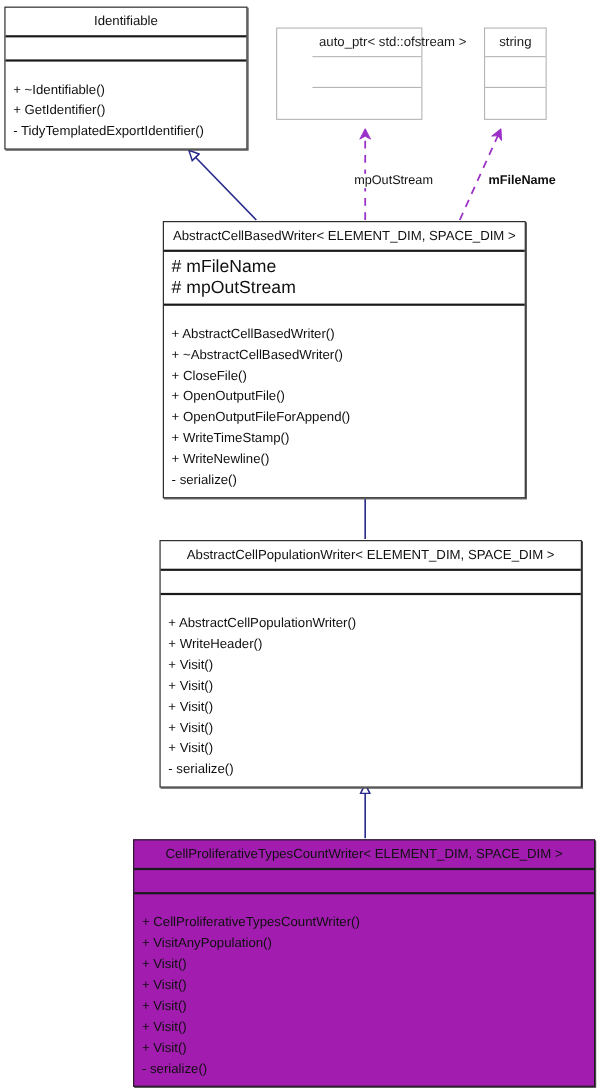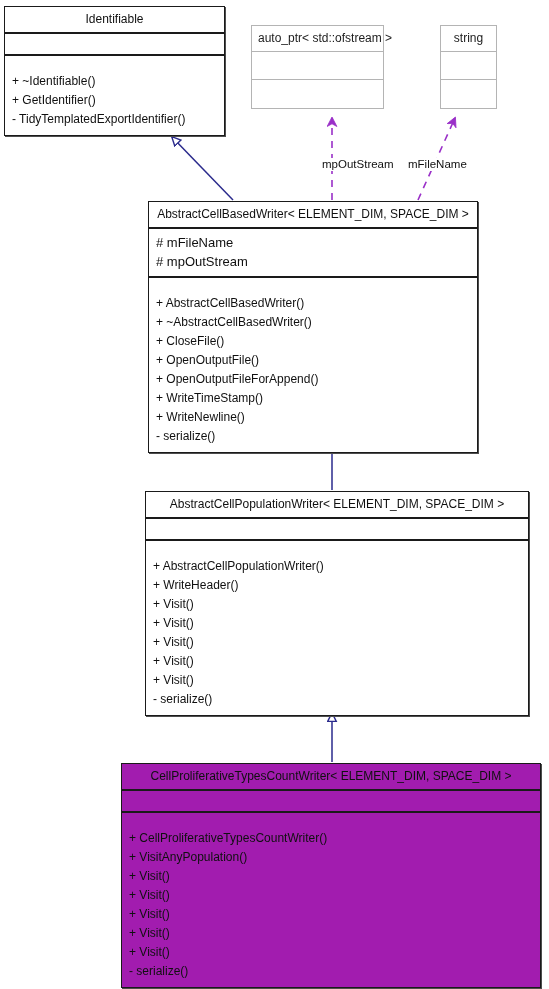--- a/index.html
+++ b/index.html
@@ -51,21 +51,21 @@
   }
   .light .uml-title {
     border-bottom: 1px solid #b4b4b4;
     color: #1c1c1c;
   }
 
   .uml-attrs {
     box-sizing: border-box;
     border-bottom: 2px solid #1a1a1a;
     padding: 4px 7px 5px 7px;
-    font-size: 13px;
+    font-size: 16px;
     color: #101010;
     line-height: 19px;
   }
   .light .uml-attrs {
     border-bottom: 1px solid #b4b4b4;
   }
   .uml-attrs.empty {
     min-height: 22px;
     padding: 0;
   }
@@ -125,33 +125,33 @@
     <line x1="332" y1="490" x2="332" y2="441" stroke="#2a2a8c" stroke-width="1.5" marker-end="url(#hollow-triangle)"></line>
 
     <line x1="332" y1="762" x2="332" y2="713" stroke="#2a2a8c" stroke-width="1.5" marker-end="url(#hollow-triangle)"></line>
 
     <line x1="332" y1="200" x2="332" y2="118" stroke="#9a30c8" stroke-width="1.6" stroke-dasharray="7,6" marker-end="url(#open-arrow)"></line>
 
     <line x1="418" y1="200" x2="455" y2="118" stroke="#9a30c8" stroke-width="1.6" stroke-dasharray="7,6" marker-end="url(#open-arrow)"></line>
   </svg>
 
   <div class="edge-label" style="left:322px; top:158px;">mpOutStream</div>
-  <div class="edge-label" style="left:408px; top:158px;">mFileName</div>
+  <div class="edge-label" style="left:444px; top:158px;font-weight:bold;">mFileName</div>
 
   <div class="uml-box thick" style="left:4px; top:6px; width:221px;">
     <div class="uml-title">Identifiable</div>
     <div class="uml-attrs empty"></div>
     <div class="uml-ops">
       <div class="uml-row">+ ~Identifiable()</div>
       <div class="uml-row">+ GetIdentifier()</div>
       <div class="uml-row">- TidyTemplatedExportIdentifier()</div>
     </div>
   </div>
 
-  <div class="uml-box light" style="left:251px; top:25px; width:133px;">
+  <div class="uml-box light" style="left:251px; top:25px; width:133px;padding-left:32px;">
     <div class="uml-title">auto_ptr&lt; std::ofstream &gt;</div>
     <div class="uml-attrs empty" style="min-height:28px;"></div>
     <div class="uml-ops empty" style="min-height:28px;"></div>
   </div>
 
   <div class="uml-box light" style="left:440px; top:25px; width:57px;">
     <div class="uml-title">string</div>
     <div class="uml-attrs empty" style="min-height:28px;"></div>
     <div class="uml-ops empty" style="min-height:28px;"></div>
   </div>

